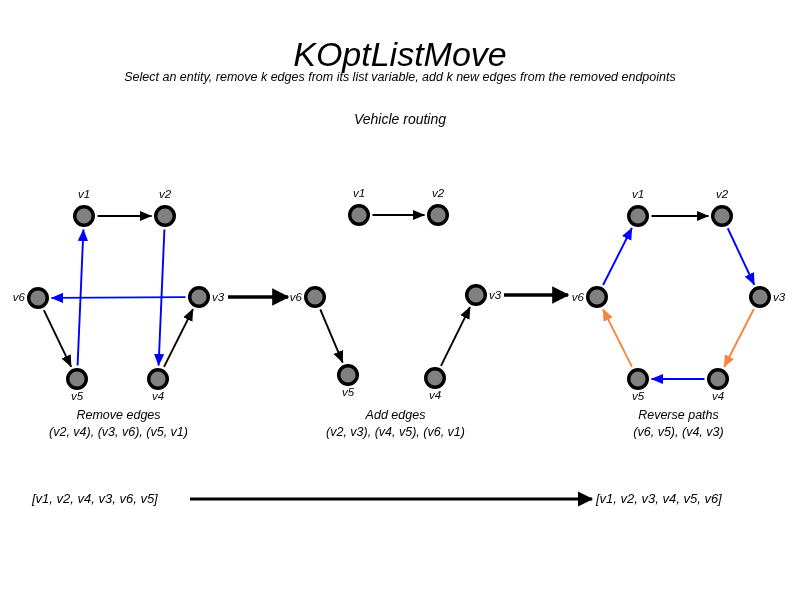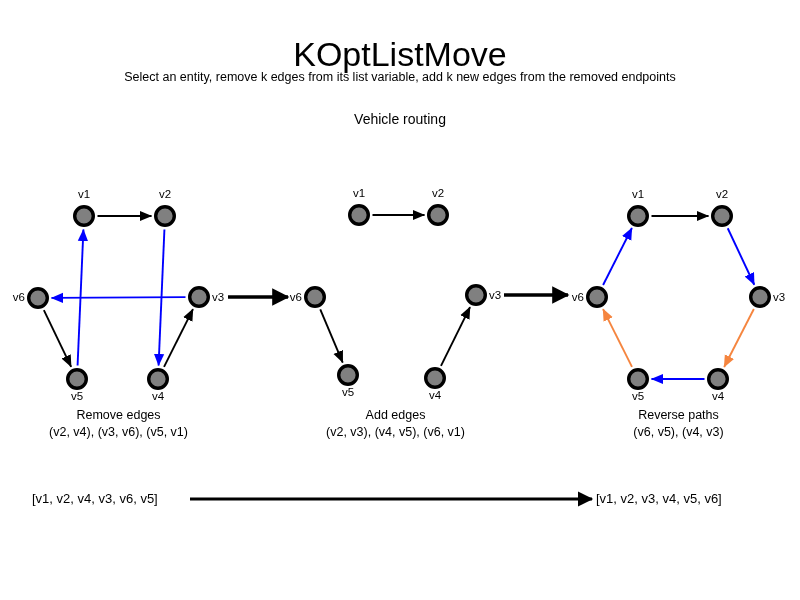--- a/index.html
+++ b/index.html
@@ -11,20 +11,21 @@
     width: 800px;
     height: 600px;
     overflow: hidden;
     font-family: "Liberation Sans", sans-serif;
     color: #000000;
   }
   #stage {
     position: relative;
     width: 800px;
     height: 600px;
+    font-style: italic;
   }
   #diagram-svg {
     position: absolute;
     left: 0;
     top: 0;
     width: 800px;
     height: 600px;
   }
   .title-text {
     font-size: 34px;

